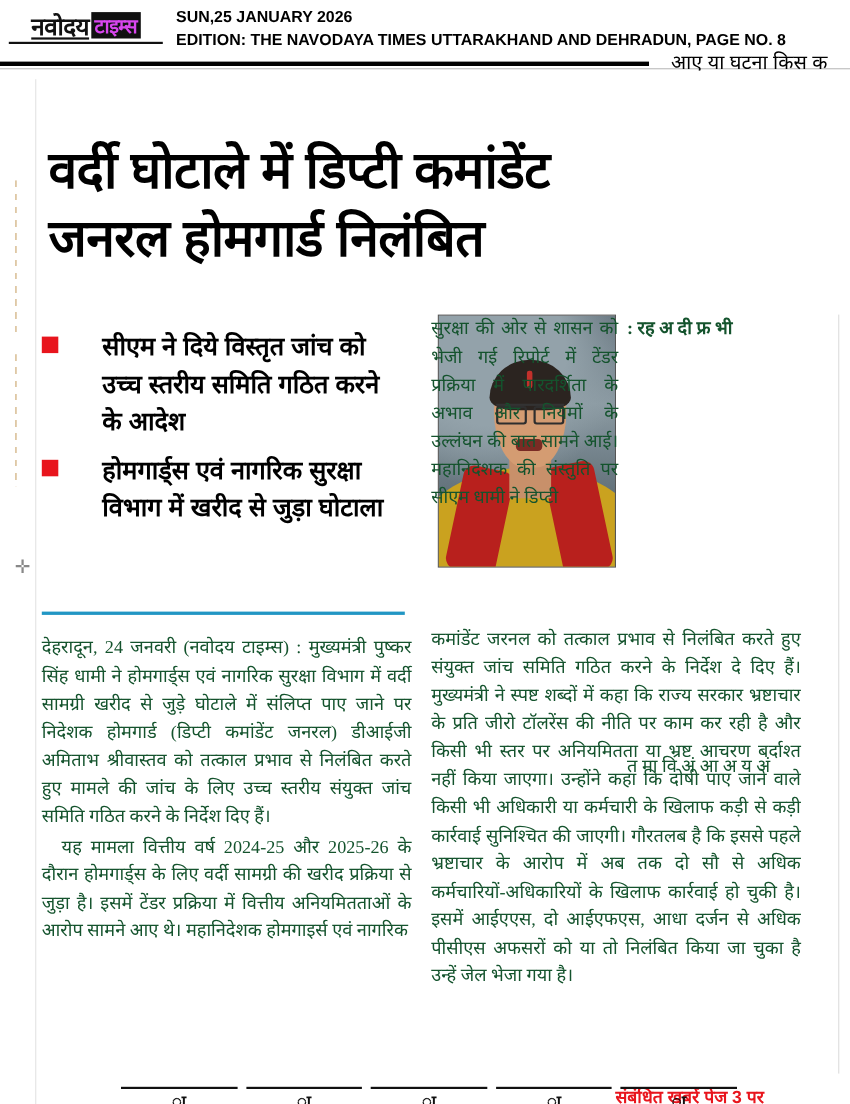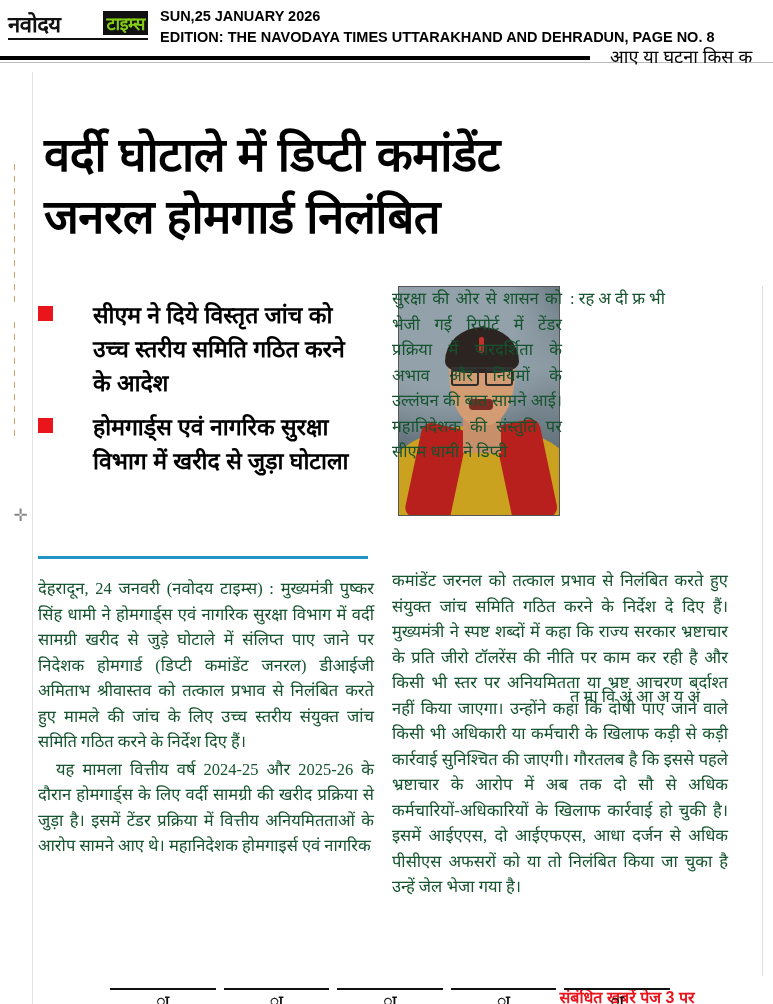--- a/index.html
+++ b/index.html
@@ -24,32 +24,33 @@
     height: 62px;
     background: #fff;
   }
   .logo {
     position: absolute;
     left: 8px; top: 8px;
     width: 140px;
     height: 30px;
     display: flex;
     align-items: center;
-    justify-content: space-between;
+    justify-content: center;
     font-family: "Liberation Sans", sans-serif;
     font-weight: bold;
     font-size: 22px;
     letter-spacing: -0.5px;
     color: #111;
     border-bottom: 2px solid #111;
+    text-decoration: underline;
   }
   .logo .logo-hi { color: #111; }
   .logo .logo-box {
     background: #111;
-    color: #84cc16;
+    color: #d946ef;
     padding: 0 3px;
     margin-left: 2px;
     font-size: 18px;
   }
   .masthead-meta {
     position: absolute;
     left: 160px; top: 6px;
     font-family: "Liberation Sans", sans-serif;
     font-weight: bold;
     font-size: 14.5px;
@@ -253,21 +254,21 @@
     line-height: 25.5px;
     text-align: justify;
     color: #14532d;
   }
   .col p { margin: 0 0 2px 0; text-indent: 18px; }
   .col p.noindent { text-indent: 0; }
 
   .col-1 { left: 38px; top: 576px; width: 336px; }
   .col-2 { left: 392px; top: 286px; width: 170px; }
   .col-2.lower { top: 520px; width: 336px; margin-top: 48px; }
-  .col-3 { left: 570px; top: 286px; width: 200px; }
+  .col-3 { left: 570px; top: 286px; width: 200px; font-weight: bold; }
   .col-3b { left: 570px; top: 640px; width: 200px; margin-top: 44px; }
 
   .related {
     position: absolute;
     left: 492px; top: 950px;
     width: 270px;
     font-family: "Liberation Sans", sans-serif;
     font-weight: bold;
     font-size: 16px;
     color: #e8151d;

